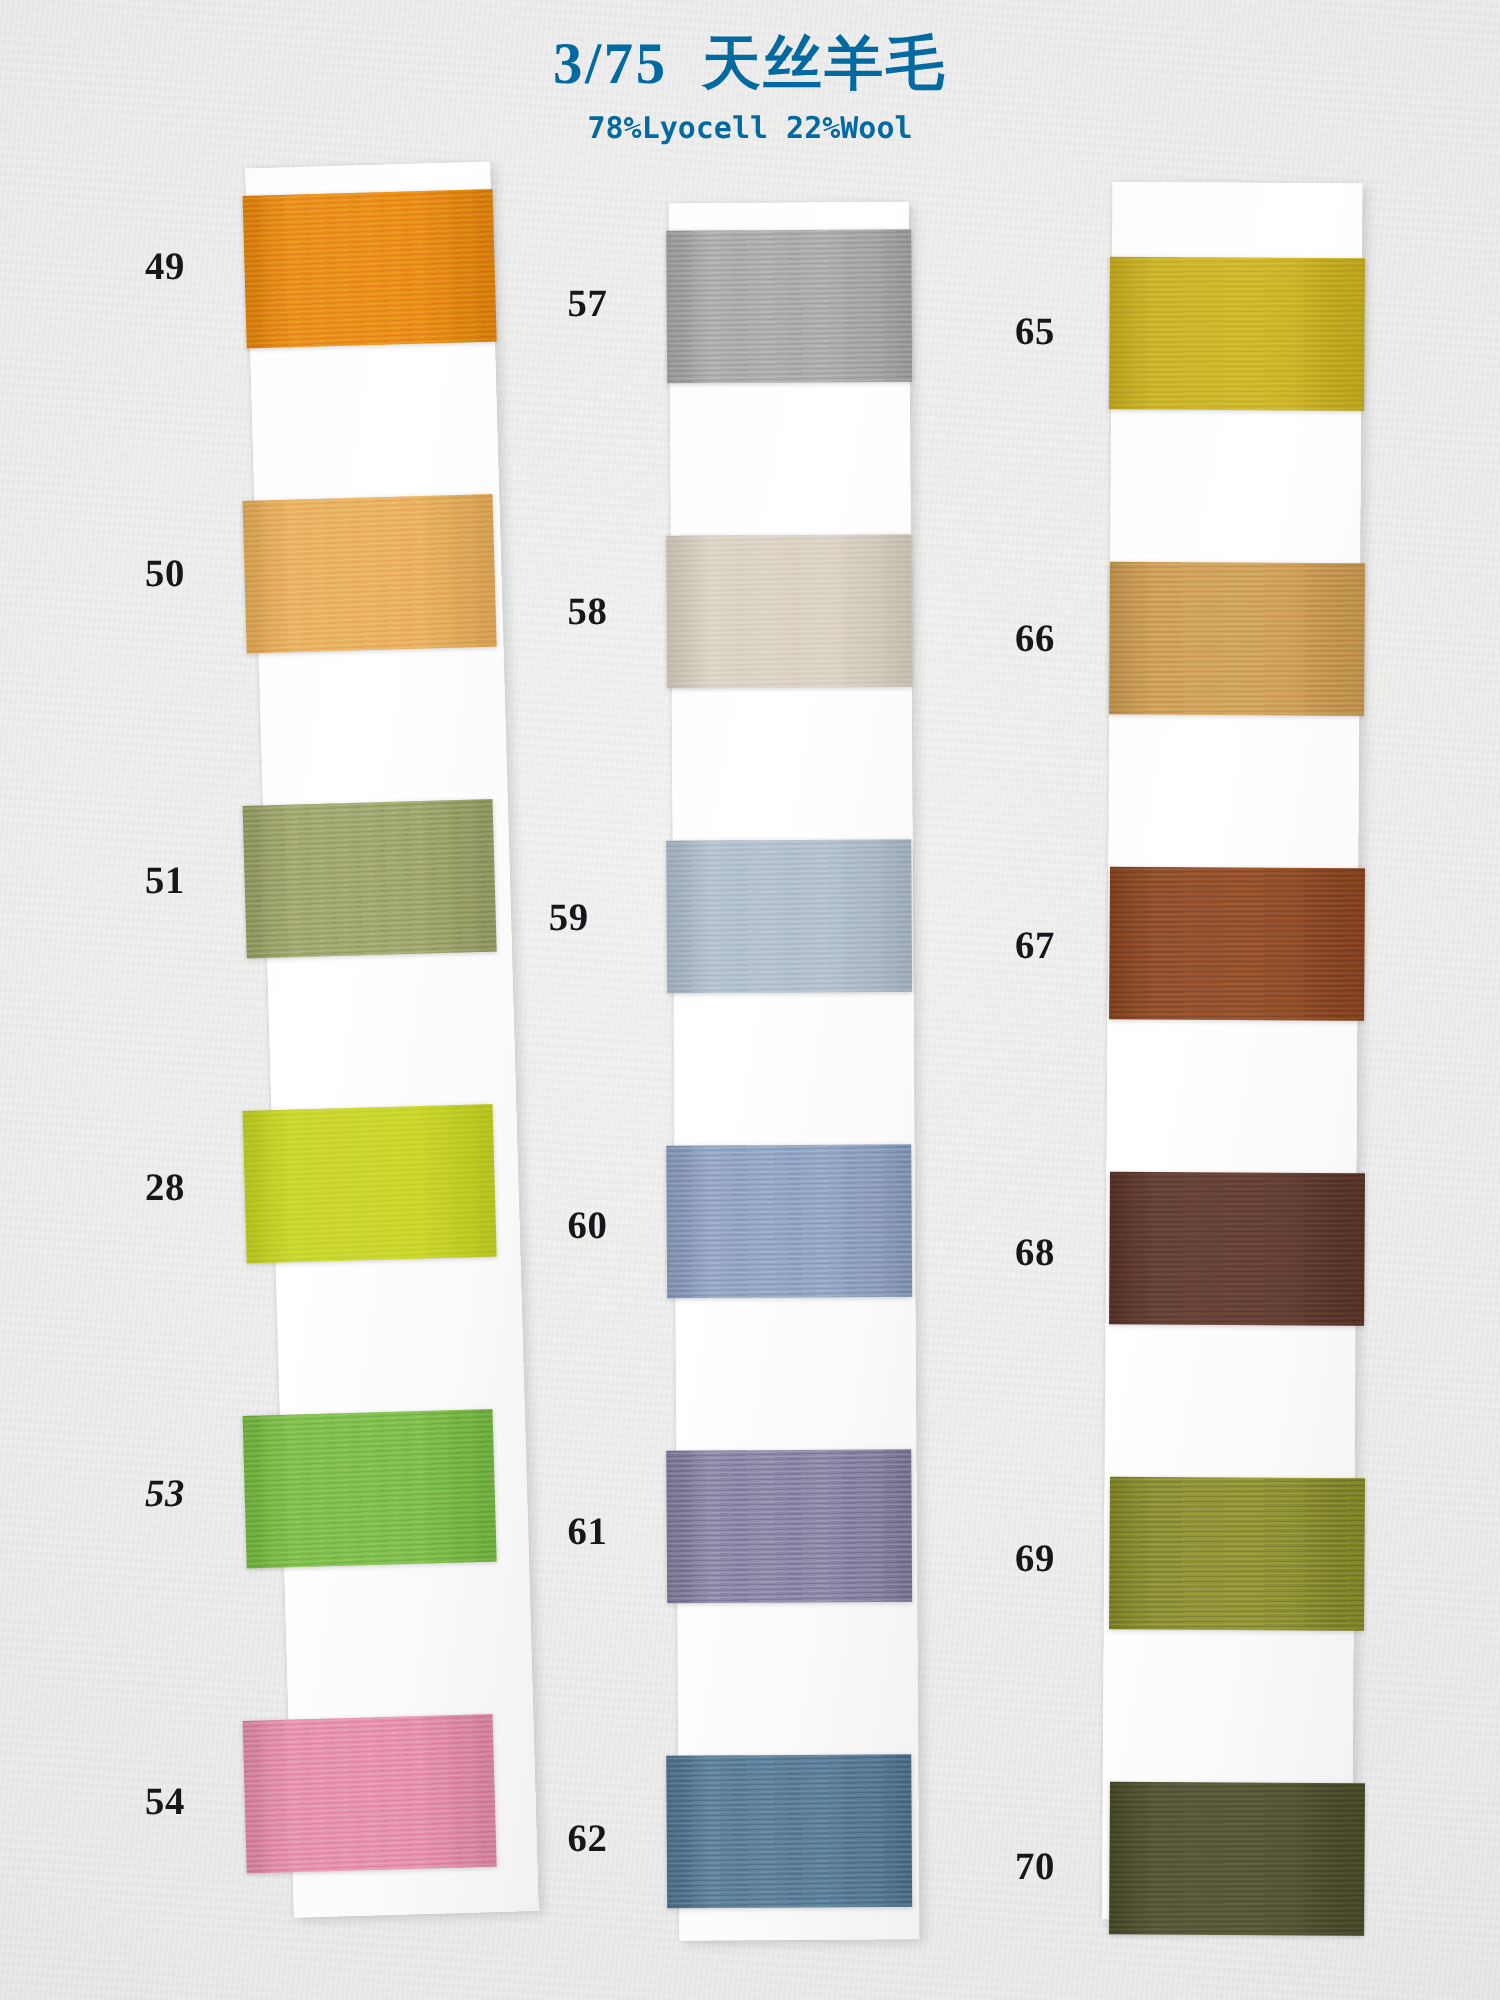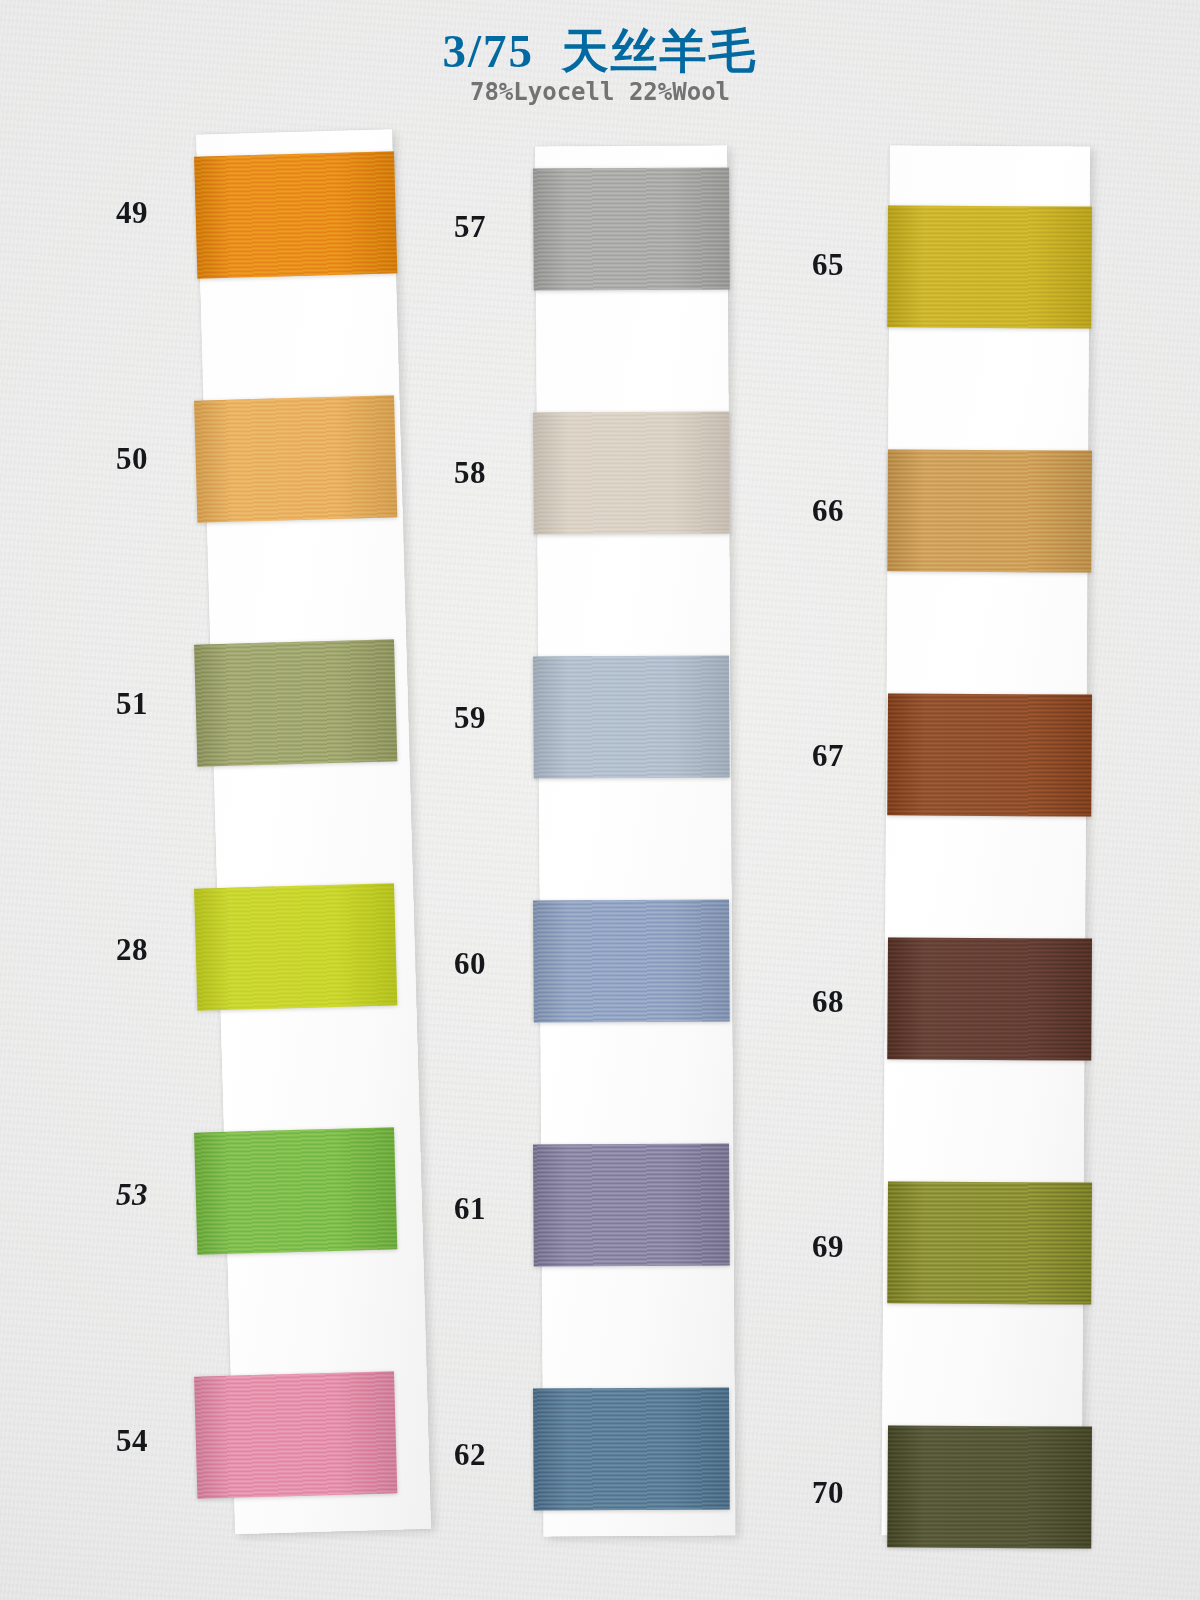--- a/index.html
+++ b/index.html
@@ -40,24 +40,25 @@
   #title {
     font-family: Liberation Serif, serif;
     font-size: 47px;
     font-weight: 700;
     color: #0369a1;
     letter-spacing: 2px;
     line-height: 1.1;
     white-space: pre;
   }
   #subtitle {
+    margin-top: 10px;
     font-family: "DejaVu Sans Mono", "Liberation Mono", monospace;
     font-size: 24px;
     font-weight: 600;
-    color: #737373;
+    color: #0369a1;
     letter-spacing: 0px;
     white-space: pre;
   }
 
   
   #board { position: absolute; inset: 0; z-index: 4; }
 
   .column { position: absolute; top: 0; }
 
   
@@ -146,37 +147,37 @@
         <div class="threadtex"></div>
         <div class="shade"></div>
       </div>
       <div class="swatch-label" style="left: 86px; top: 1177px; font-style: italic;">53</div>
       <div class="swatch" style="background: rgb(228, 138, 168); left: 194px; top: 1374px; width: 200px; height: 122px; transform: rotate(-1.6deg); transform-origin: center top;">
         <div class="threadtex"></div>
         <div class="shade"></div>
       </div>
       <div class="swatch-label" style="left: 86px; top: 1422.5px;">54</div>
     </div>
-    <div class="column" style="left: 0px; top: 0px; width: 1200px; height: 1436px;">
+    <div class="column" style="left: 0px; top: 16px; width: 1200px; height: 1436px;">
       <div class="card-strip" style="left: 535px; top: 146px; width: 192px; height: 1390px; transform: rotate(-0.35deg); transform-origin: center top;"></div>
       <div class="swatch" style="background: rgb(166, 167, 164); left: 533px; top: 168px; width: 196px; height: 122px; transform: rotate(-0.35deg); transform-origin: center top;">
         <div class="threadtex"></div>
         <div class="shade"></div>
       </div>
       <div class="swatch-label" style="left: 424px; top: 209px;">57</div>
       <div class="swatch" style="background: rgb(217, 207, 193); left: 533px; top: 412px; width: 196px; height: 122px; transform: rotate(-0.35deg); transform-origin: center top;">
         <div class="threadtex"></div>
         <div class="shade"></div>
       </div>
       <div class="swatch-label" style="left: 424px; top: 454.5px; text-align: right;">58</div>
       <div class="swatch" style="background: rgb(174, 188, 203); left: 533px; top: 656px; width: 196px; height: 122px; transform: rotate(-0.35deg); transform-origin: center top;">
         <div class="threadtex"></div>
         <div class="shade"></div>
       </div>
-      <div class="swatch-label" style="left: 424px; top: 700px;">59</div>
+      <div class="swatch-label" style="left: 424px; top: 700px; text-align: center;">59</div>
       <div class="swatch" style="background: rgb(140, 159, 192); left: 533px; top: 900px; width: 196px; height: 122px; transform: rotate(-0.35deg); transform-origin: center top;">
         <div class="threadtex"></div>
         <div class="shade"></div>
       </div>
       <div class="swatch-label" style="left: 424px; top: 945.5px;">60</div>
       <div class="swatch" style="background: rgb(132, 127, 160); left: 533px; top: 1144px; width: 196px; height: 122px; transform: rotate(-0.35deg); transform-origin: center top;">
         <div class="threadtex"></div>
         <div class="shade"></div>
       </div>
       <div class="swatch-label" style="left: 424px; top: 1191px;">61</div>

